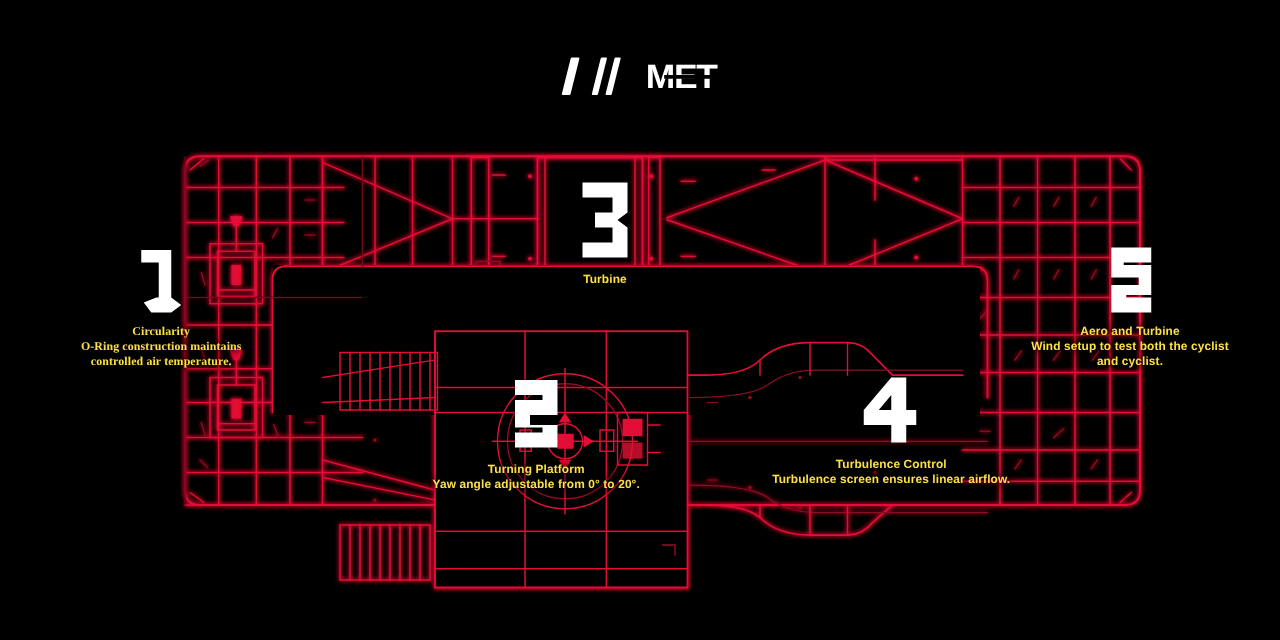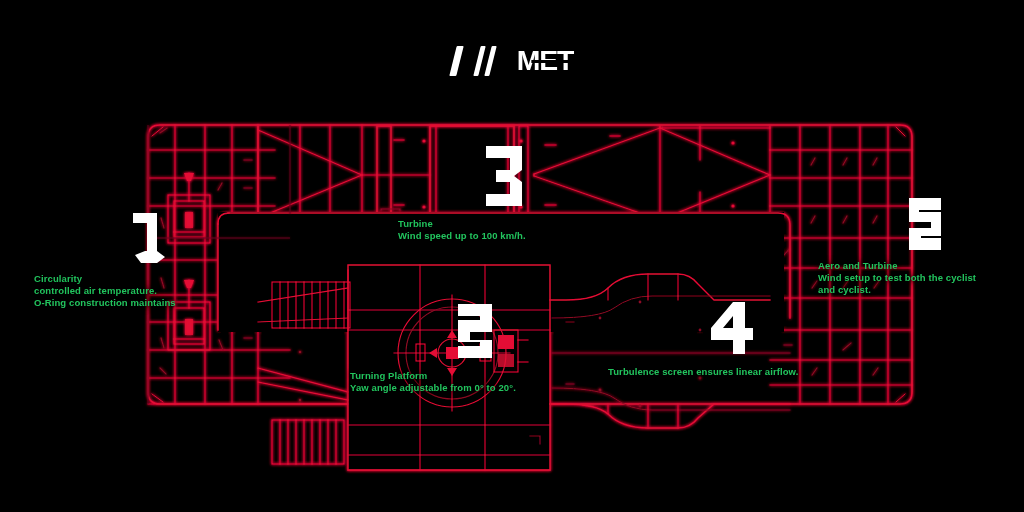--- a/index.html
+++ b/index.html
@@ -57,23 +57,23 @@
   
   #blueprint {
     position: absolute;
     top: 0; left: 0;
     width: 1024px; height: 512px;
   }
 
   
   .callout {
     position: absolute;
-    color: #22c55e;
+    text-align: center;
+    color: #fde047;
     pointer-events: auto;
-    margin-left: 20px;
   }
   .callout .numeral {
     display: block;
     height: 62px;
     margin: 0 auto 6px auto;
   }
   .callout .c-title {
     display: block;
     font-size: 9.5px;
     font-weight: 700;
@@ -84,22 +84,22 @@
   .callout .c-desc {
     display: block;
     font-size: 9.5px;
     font-weight: 700;
     letter-spacing: 0.1px;
     line-height: 12px;
     text-shadow: 0 0 4px #000, 0 0 8px #000;
   }
 
   
-  #callout-1 { left: 14px;  top: 205px; width: 230px; }
-  #callout-2 { left: 330px; top: 298px; width: 250px; }
+  #callout-1 { left: 14px;  top: 192px; width: 230px; font-family: Liberation Serif, serif; }
+  #callout-2 { left: 304px; top: 298px; width: 250px; }
   #callout-3 { left: 378px; top: 140px; width: 212px; }
   #callout-4 { left: 588px; top: 298px; width: 250px; }
   #callout-5 { left: 798px; top: 192px; width: 212px; }
 
   #callout-3 .numeral { height: 72px; }
   #callout-2 .numeral { height: 66px; }
   #callout-4 .numeral { height: 62px; }
 </style>
 </head>
 <body>
@@ -395,45 +395,45 @@
       <line x1="290" y1="125" x2="290" y2="214"></line>
       <line x1="148" y1="125" x2="148" y2="404"></line>
     </g>
   </svg>
 
   <div class="callout" id="callout-1">
     <svg class="numeral" viewBox="0 0 44 62">
       <path d="M6,8 L30,8 L30,46 L38,52 L30,58 L14,58 L8,50 L18,46 L20,46 L20,18 L6,18 Z" fill="#ffffff"></path>
     </svg>
     <span class="c-title">Circularity</span>
+    <span class="c-desc">O-Ring construction maintains</span>
     <span class="c-desc">controlled air temperature.</span>
-    <span class="c-desc">O-Ring construction maintains</span>
   </div>
 
   <div class="callout" id="callout-3">
     <svg class="numeral" viewBox="0 0 48 72">
       <path d="M6,6 L42,6 L42,30 L34,36 L42,42 L42,66 L6,66 L6,54 L30,54 L30,42 L16,42 L16,30 L30,30 L30,18 L6,18 Z" fill="#ffffff"></path>
     </svg>
     <span class="c-title">Turbine</span>
-    <span class="c-desc">Wind speed up to 100 km/h.</span>
   </div>
 
   <div class="callout" id="callout-2">
     <svg class="numeral" viewBox="0 0 46 66">
       <path d="M6,6 L40,6 L40,34 L18,34 L18,42 L40,42 L40,60 L6,60 L6,48 L28,48 L28,44 L6,44 L6,22 L28,22 L28,18 L6,18 Z" fill="#ffffff"></path>
     </svg>
     <span class="c-title">Turning Platform</span>
     <span class="c-desc">Yaw angle adjustable from 0° to 20°.</span>
   </div>
 
   <div class="callout" id="callout-4">
     <svg class="numeral" viewBox="0 0 52 62">
       <path d="M26,4 L38,4 L38,30 L46,30 L46,42 L38,42 L38,56 L26,56 L26,42 L4,42 L4,30 Z
                M26,18 L16,30 L26,30 Z" fill="#ffffff"></path>
     </svg>
+    <span class="c-title">Turbulence Control</span>
     <span class="c-desc">Turbulence screen ensures linear airflow.</span>
   </div>
 
   <div class="callout" id="callout-5">
     <svg class="numeral" viewBox="0 0 46 62">
       <path d="M40,6 L8,6 L8,30 L30,30 L30,36 L8,36 L8,58 L40,58 L40,46 L20,46 L20,44 L40,44 L40,20 L18,20 L18,18 L40,18 Z" fill="#ffffff"></path>
     </svg>
     <span class="c-title">Aero and Turbine</span>
     <span class="c-desc">Wind setup to test both the cyclist</span>
     <span class="c-desc">and cyclist.</span>

